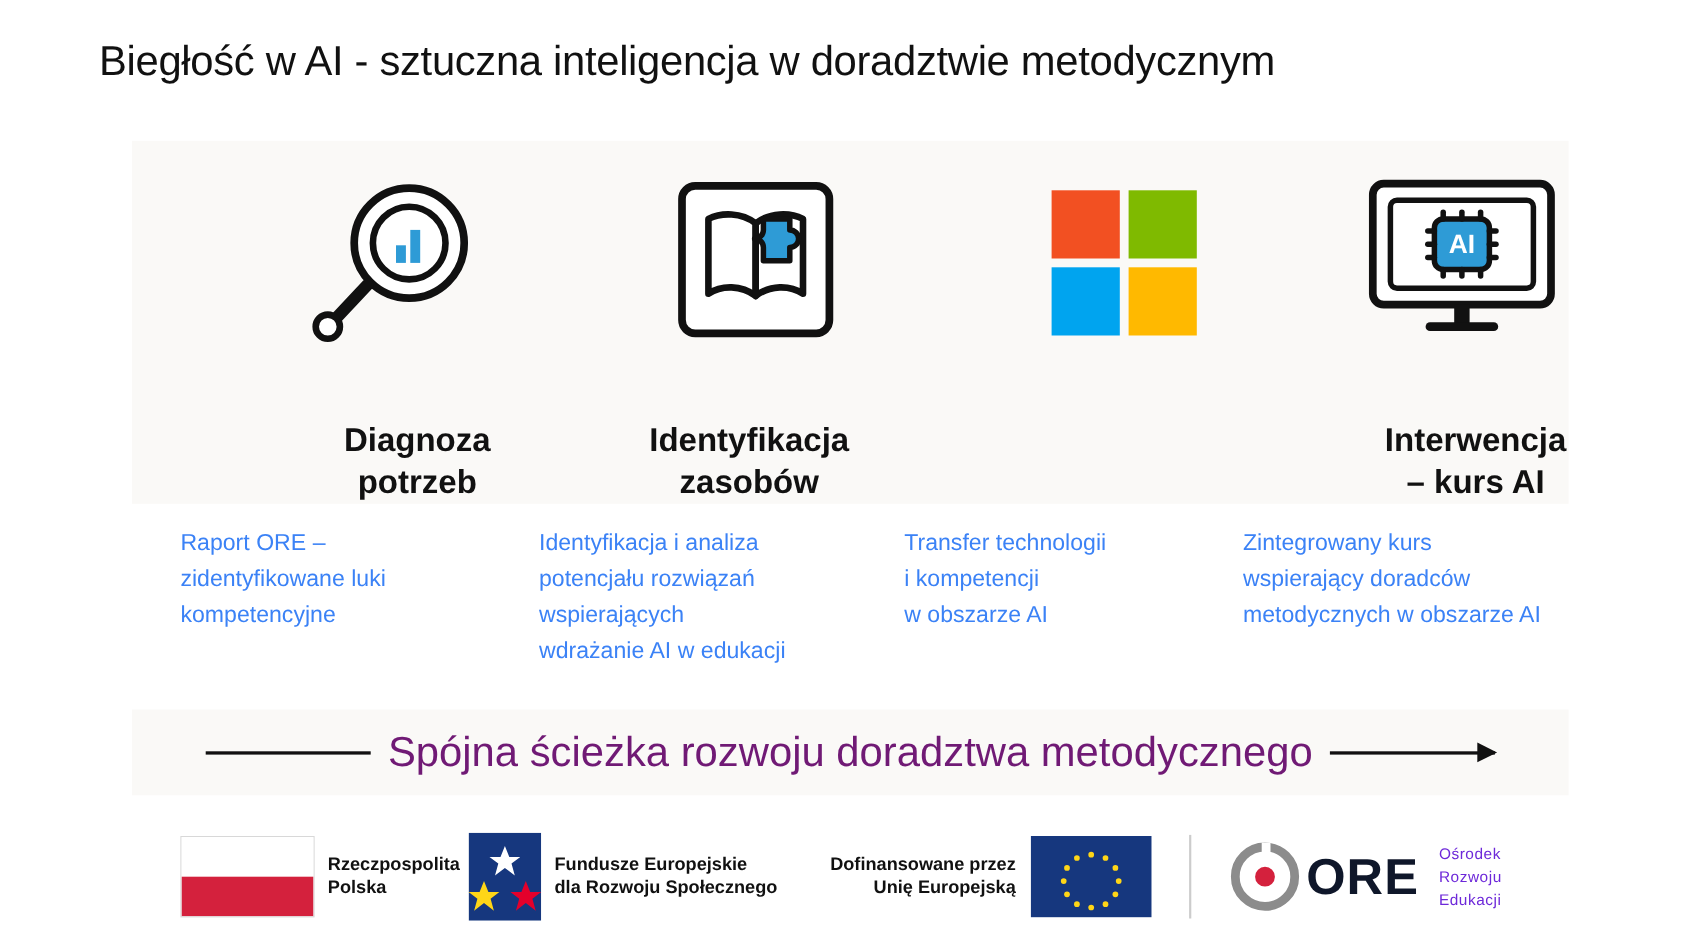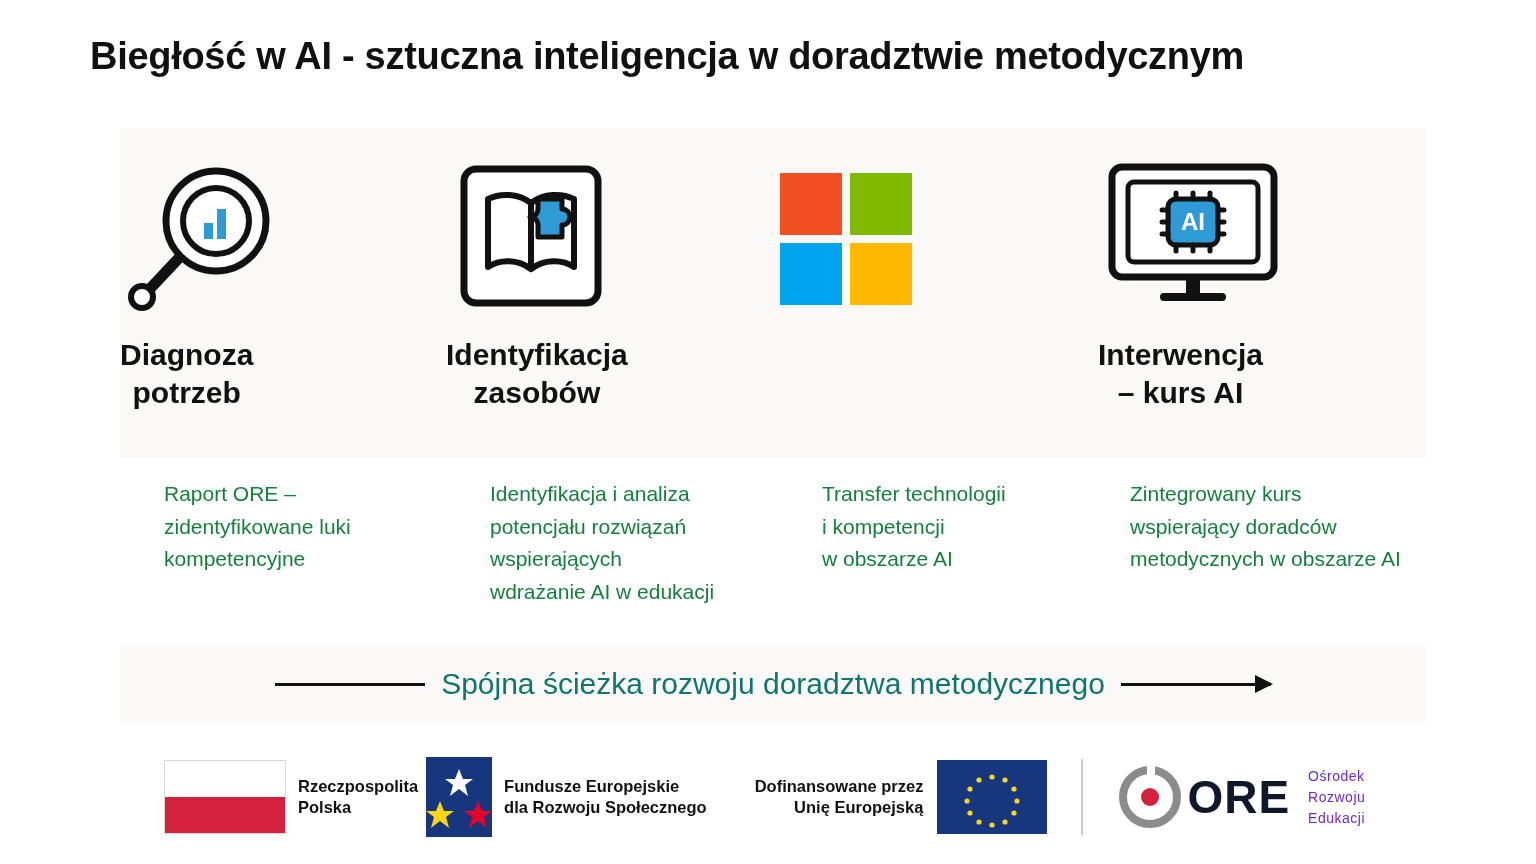--- a/index.html
+++ b/index.html
@@ -20,21 +20,21 @@
     background: #ffffff;
   }
 
   
   .title {
     position: absolute;
     left: 90px;
     top: 34px;
     width: 1390px;
     font-size: 38px;
-    font-weight: bold;
+    font-weight: normal;
     color: #111111;
     letter-spacing: -0.3px;
     line-height: 1.2;
   }
 
   
   .panel {
     position: absolute;
     left: 120px;
     top: 128px;
@@ -52,21 +52,22 @@
     display: flex;
     flex-direction: row;
     align-items: flex-start;
   }
   .pillar {
     width: 326px;
     height: 330px;
     position: relative;
     display: flex;
     flex-direction: column;
-    align-items: flex-start;
+    align-items: flex-end;
+    gap: 46px;
   }
   .icon-box {
     height: 180px;
     display: flex;
     align-items: center;
     justify-content: center;
     margin-top: 22px;
   }
   .pillar-label {
     text-align: center;
@@ -84,21 +85,21 @@
     left: 120px;
     top: 478px;
     width: 1390px;
     height: 160px;
     display: flex;
     flex-direction: row;
   }
   .desc {
     width: 330px;
     font-size: 21px;
-    color: #15803d;
+    color: #3b82f6;
     line-height: 1.55;
     white-space: pre-line;
     padding-right: 10px;
   }
   .desc.d0 { padding-left: 44px; }
   .desc.d1 { padding-left: 40px; width: 340px; }
   .desc.d2 { padding-left: 32px; width: 320px; }
   .desc.d3 { padding-left: 20px; width: 370px; }
 
   
@@ -117,22 +118,22 @@
     display: flex;
     align-items: center;
     gap: 16px;
   }
   .arrow-line {
     width: 150px;
     height: 3px;
     background: #111111;
   }
   .arrow-text {
-    font-size: 30px;
-    color: #0f766e;
+    font-size: 38px;
+    color: #701a75;
   }
   .arrow-head {
     position: relative;
     width: 150px;
     height: 3px;
     background: #111111;
   }
   .arrow-head:after {
     content: "";
     position: absolute;

